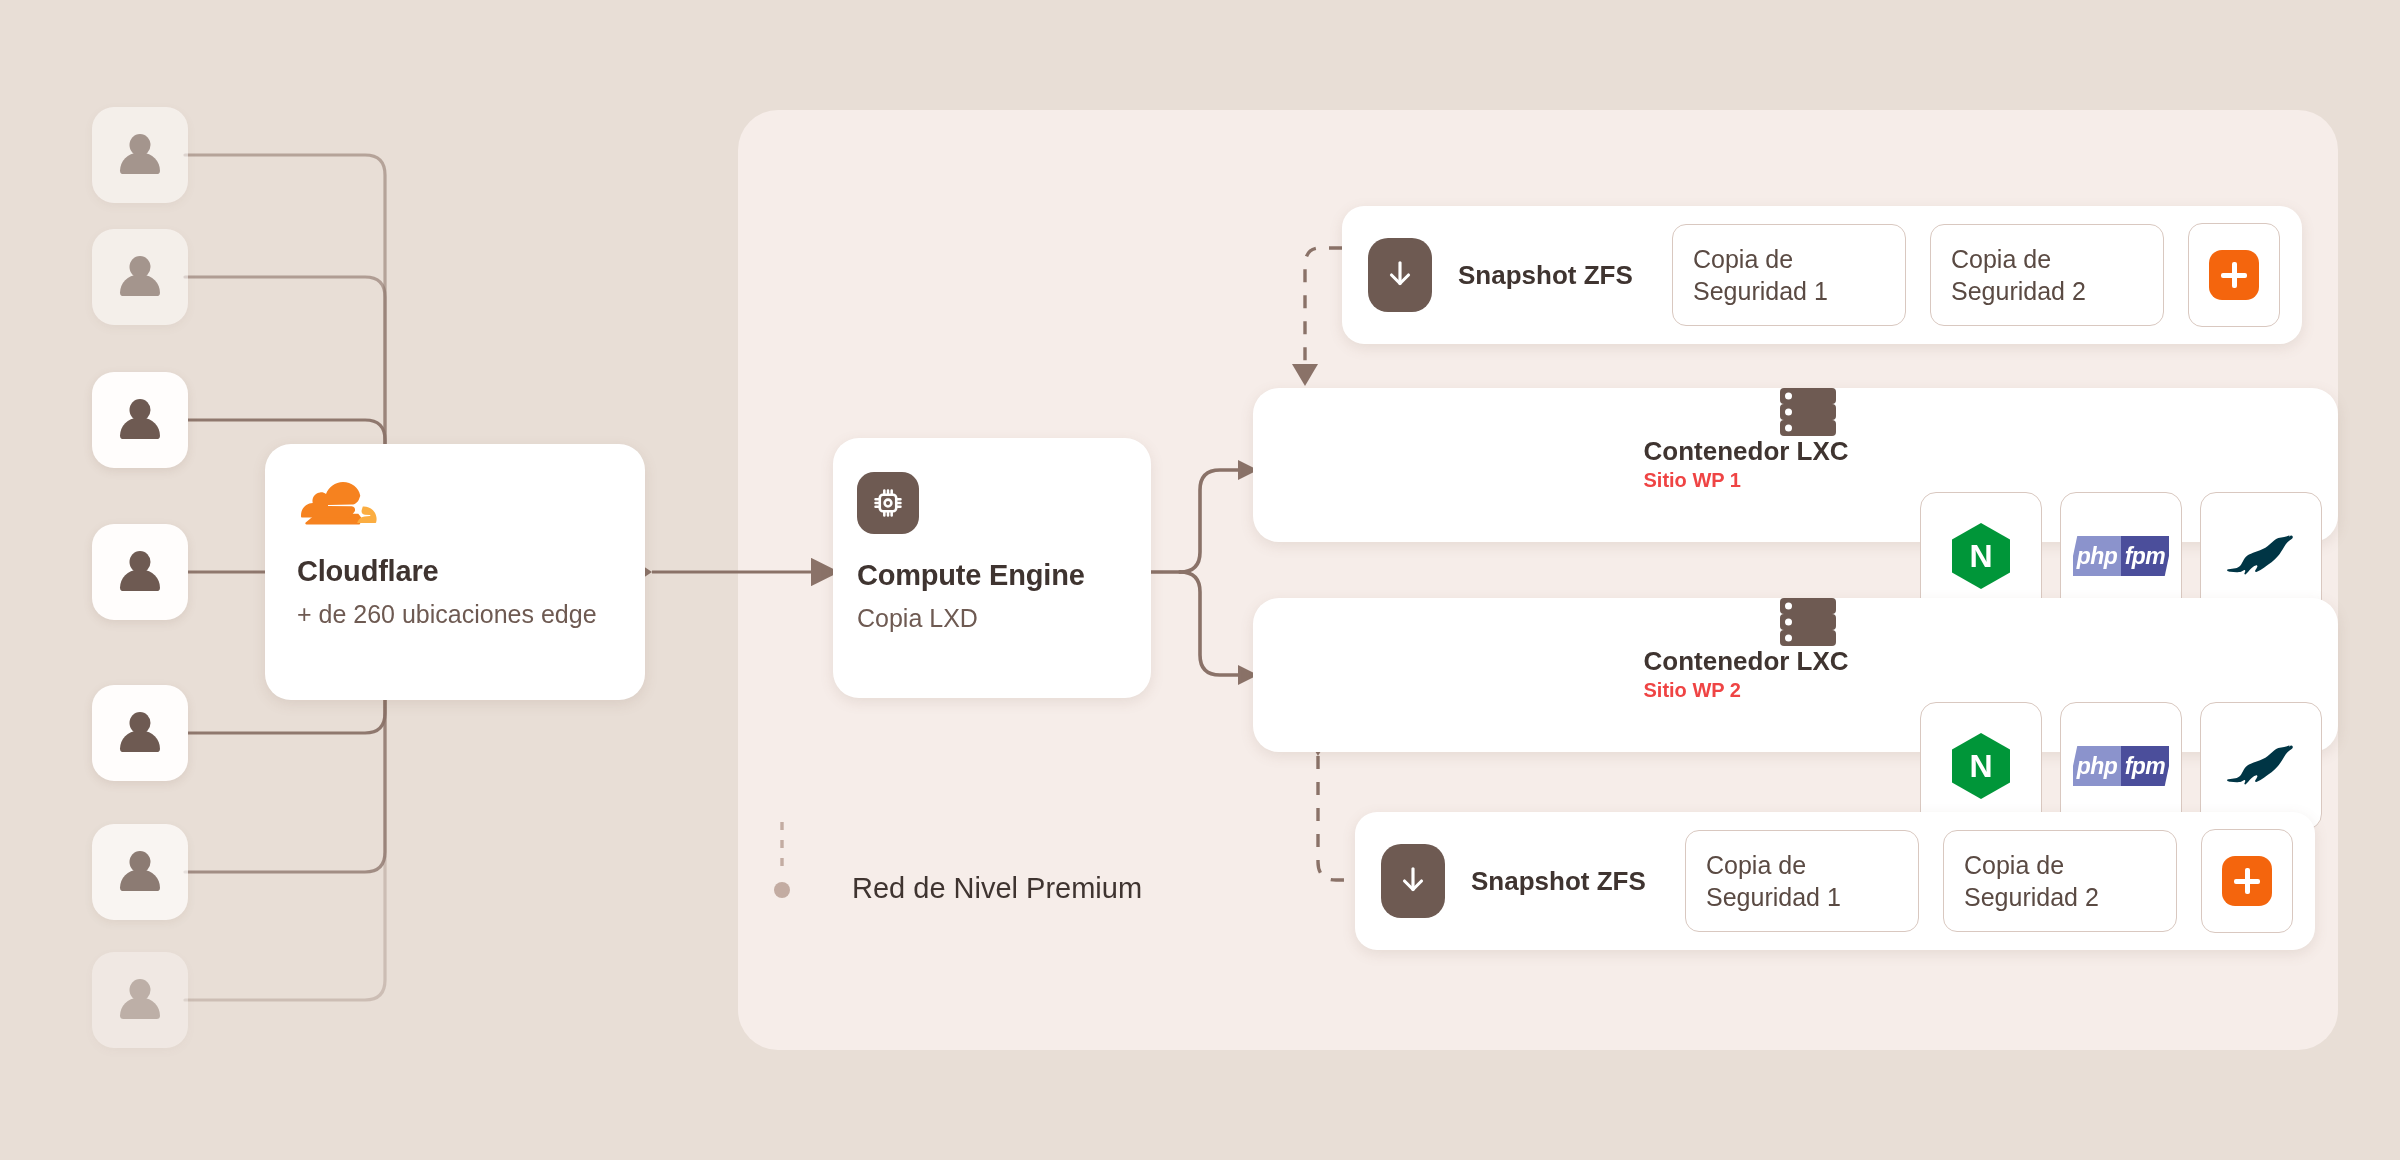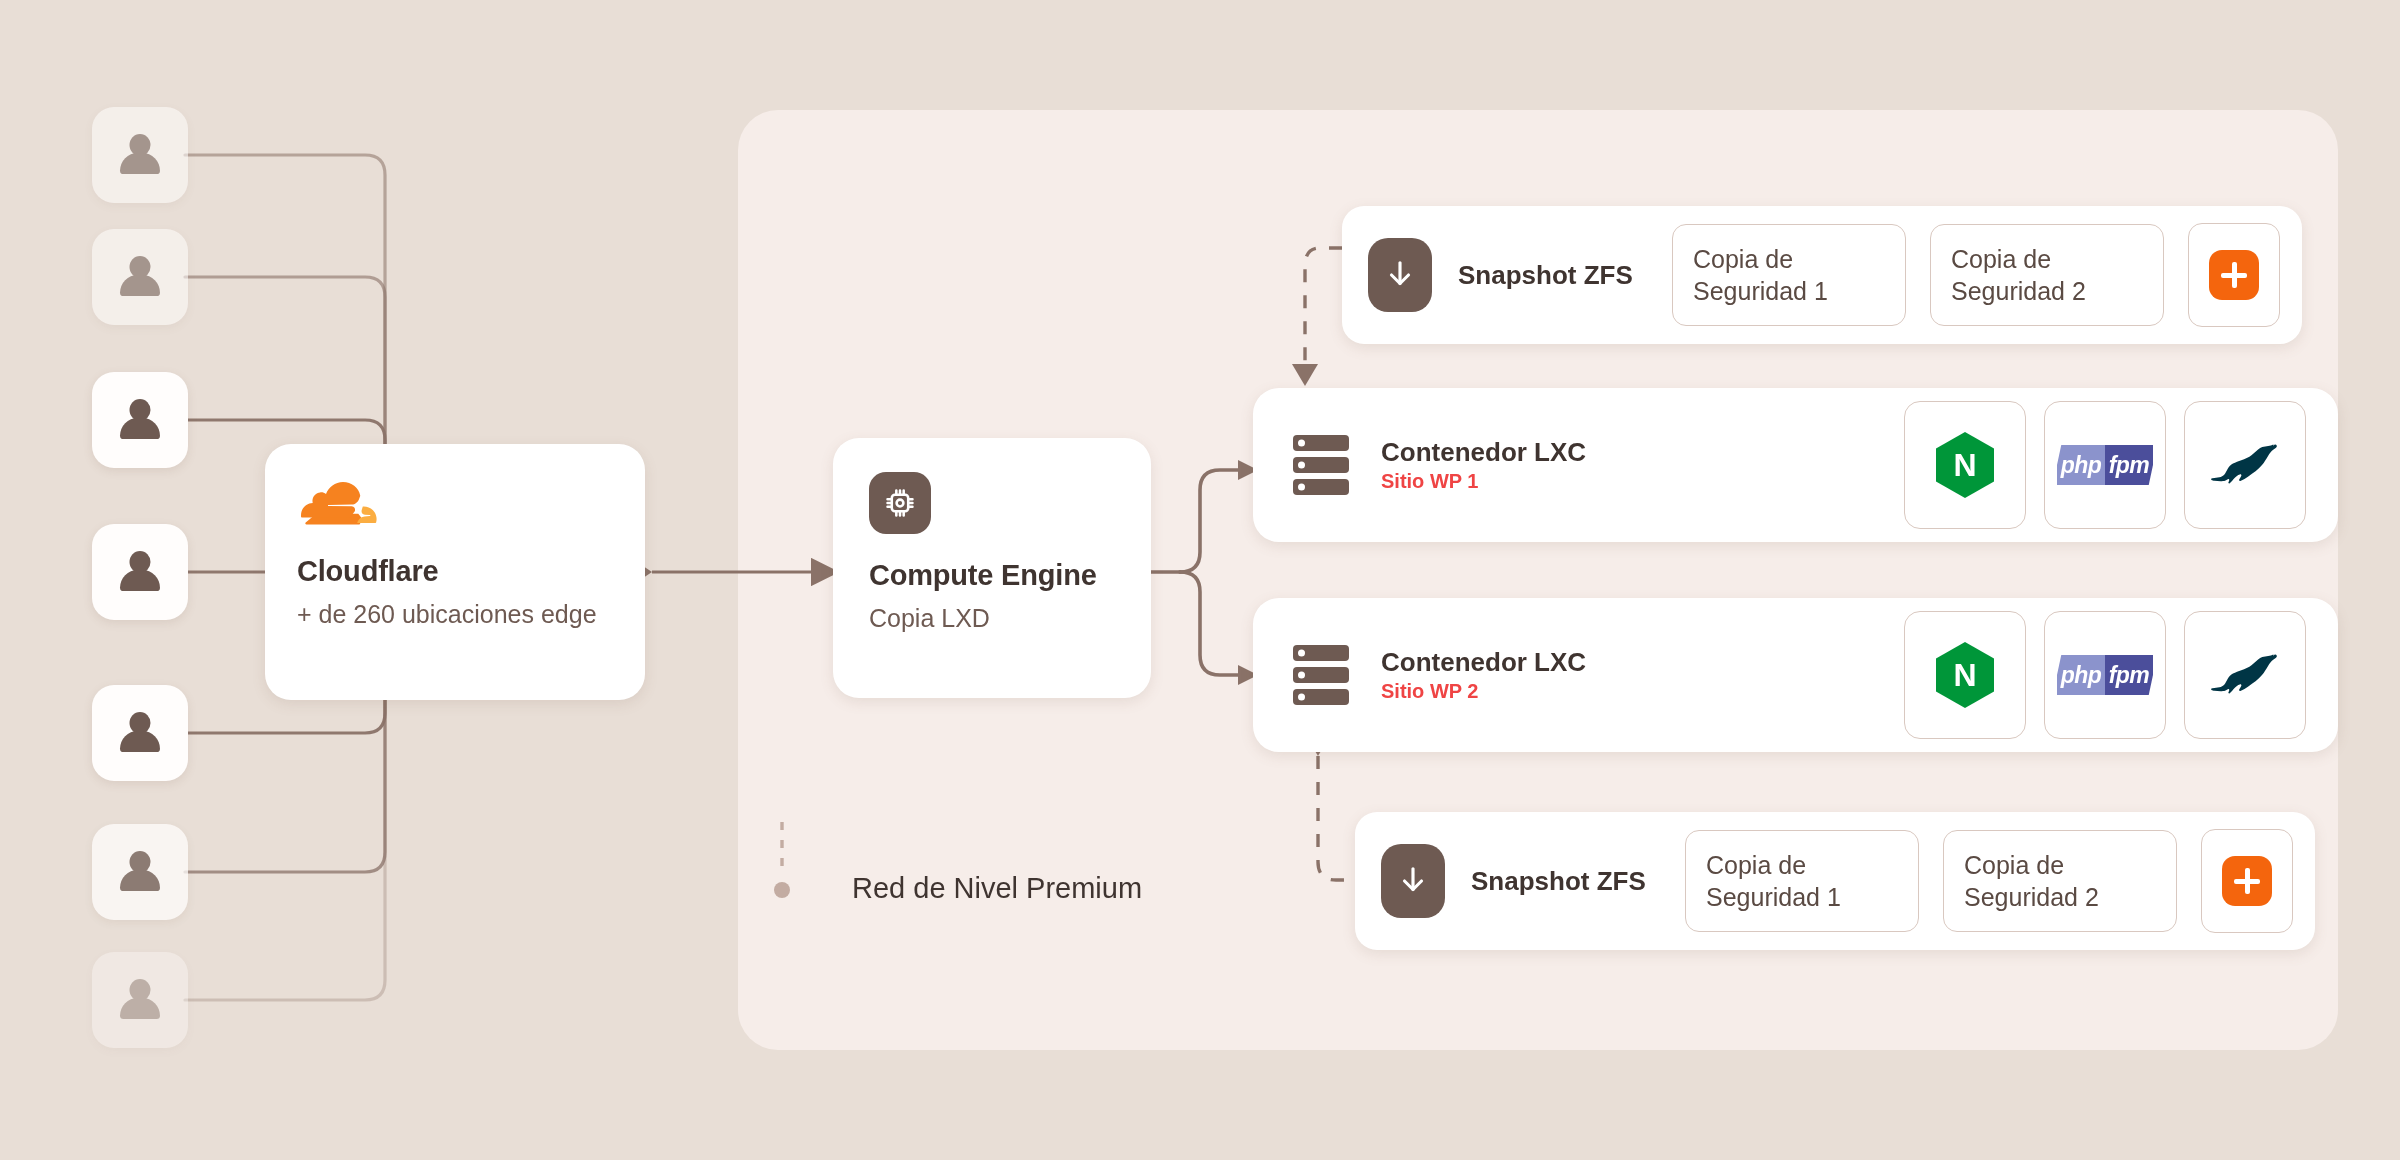--- a/index.html
+++ b/index.html
@@ -65,34 +65,34 @@
     line-height:1.1;margin:0 0 10px 0;
   }
   .node-sub{
     font-size:25px;font-weight:400;color:#6e5a52;line-height:1.28;margin:0;
   }
 
   
   #compute{
     left:833px;top:438px;width:318px;height:260px;
     border-radius:26px;
-    padding:34px 36px 0 36px;
+    padding:34px 36px 0 24px;
     box-sizing:border-box;
   }
   .sq-icon{
     width:62px;height:62px;border-radius:17px;background:#6e5a52;
     display:flex;align-items:center;justify-content:center;
     margin-bottom:26px;
   }
 
   
   .lxc{
     height:154px;border-radius:26px;
     display:flex;align-items:center;
-    padding:0 32px 0 40px;box-sizing:border-box;
+    padding:0 16px 0 40px;box-sizing:border-box;flex-direction:column;
   }
   #lxc1{left:1253px;top:388px;width:1085px;}
   #lxc2{left:1253px;top:598px;width:1085px;}
   .server-icon{width:56px;height:60px;display:flex;flex-direction:column;justify-content:space-between;}
   .server-icon .bar{
     height:16px;border-radius:4px;background:#6e5a52;position:relative;
   }
   .server-icon .bar::before{
     content:"";position:absolute;left:5px;top:50%;transform:translateY(-50%);
     width:7px;height:7px;border-radius:50%;background:#fff;

